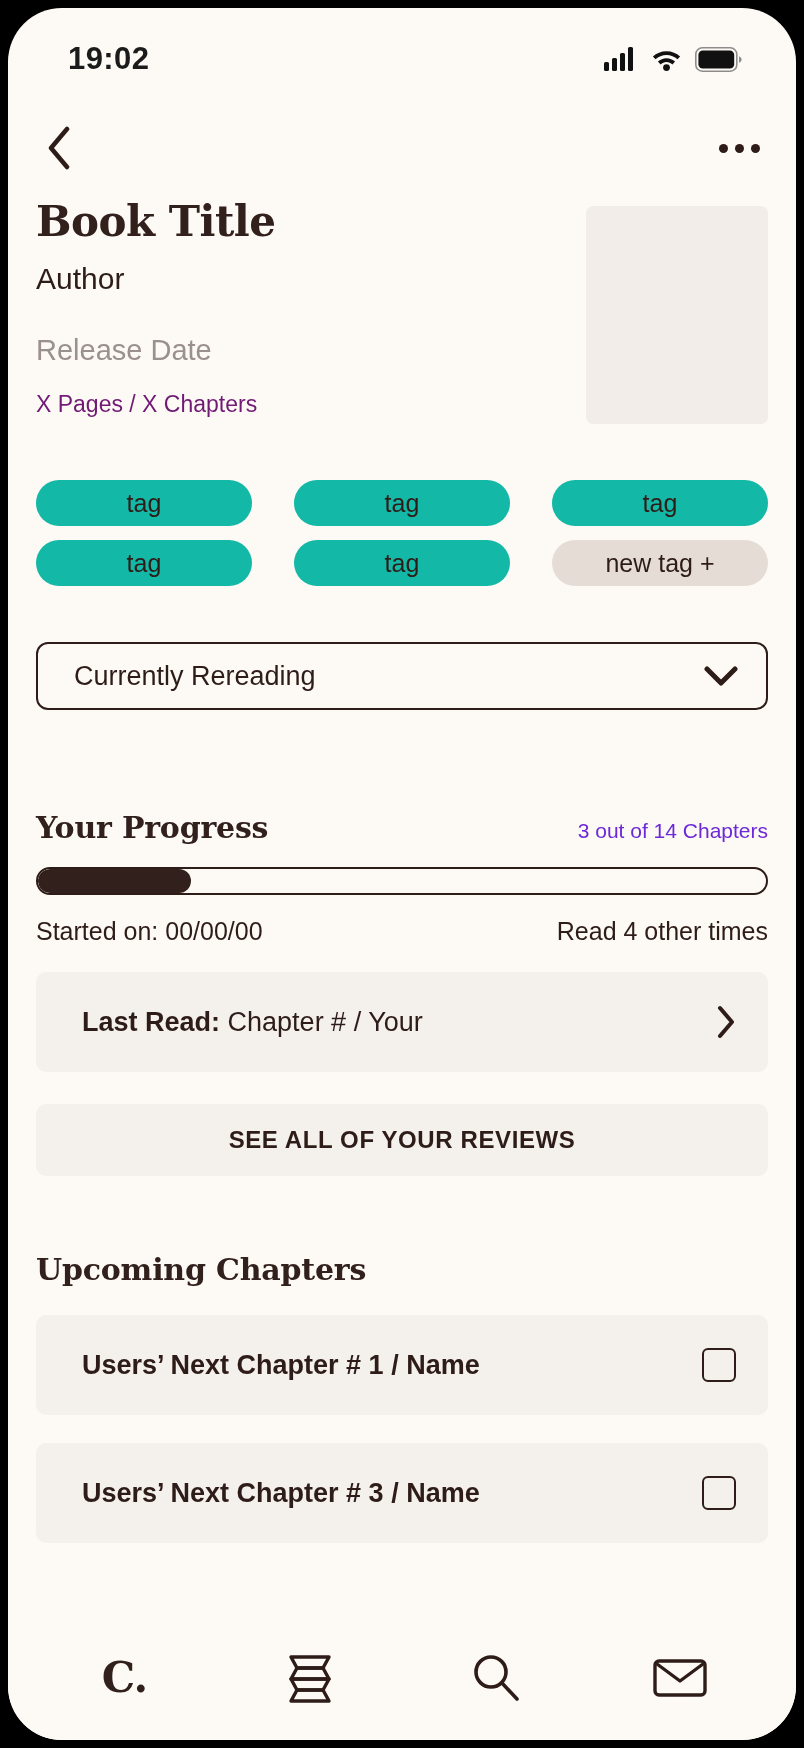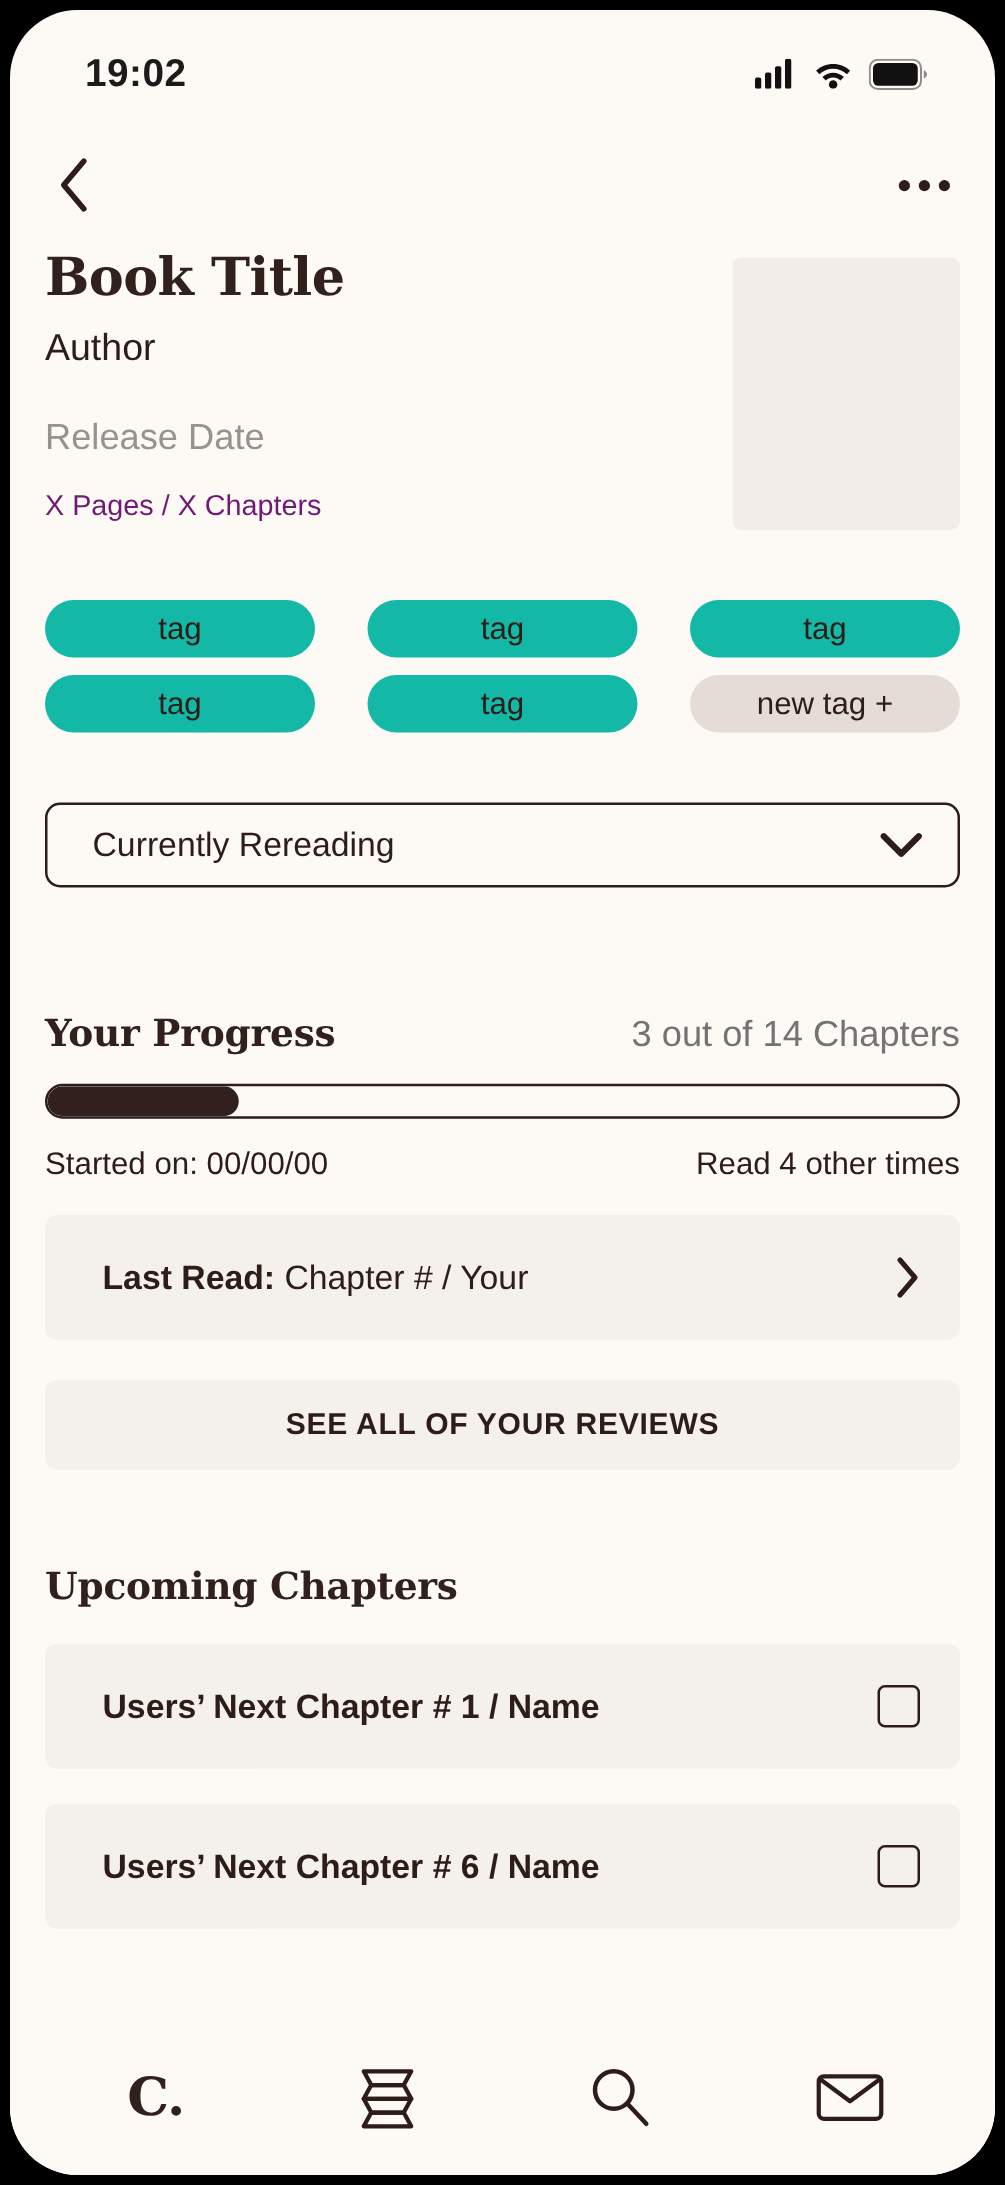--- a/index.html
+++ b/index.html
@@ -185,22 +185,22 @@
   }
   .section-title {
     font-family: "DejaVu Serif", serif;
     font-size: 30px;
     font-weight: bold;
     color: #32201D;
     letter-spacing: -0.2px;
     margin: 0;
   }
   .progress-count {
-    font-size: 29px;
-    color: #737373;
+    font-size: 21px;
+    color: #6d28d9;
   }
   .progress-track {
     margin-top: 22px;
     height: 28px;
     border: 2px solid #2E1C18;
     border-radius: 14px;
     background: #FDFAF5;
     box-sizing: border-box;
     overflow: hidden;
     cursor: pointer;
@@ -413,21 +413,21 @@
 
       <div class="upcoming-section">
         <h2 class="section-title">Upcoming Chapters</h2>
 
         <div class="chapter-card">
           <span class="chapter-label">Users’ Next Chapter # 1 / Name</span>
           <span class="checkbox"></span>
         </div>
 
         <div class="chapter-card">
-          <span class="chapter-label">Users’ Next Chapter # 6 / Name</span>
+          <span class="chapter-label">Users’ Next Chapter # 3 / Name</span>
           <span class="checkbox"></span>
         </div>
       </div>
 
     </div>
 
     <div class="bottom-fade"></div>
 
     <div class="bottomnav">
       <div class="nav-item">

